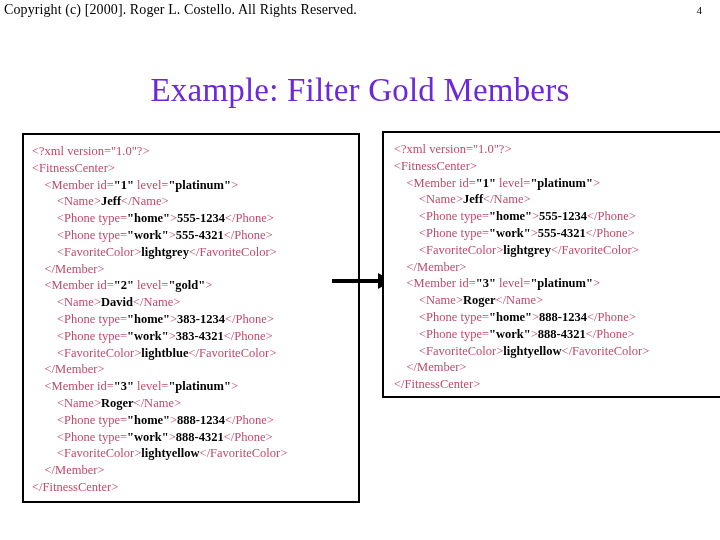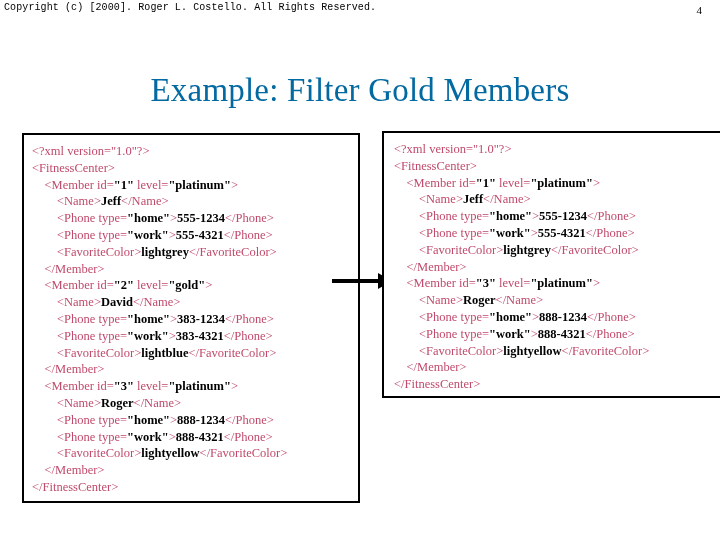--- a/index.html
+++ b/index.html
@@ -20,22 +20,22 @@
     position: absolute;
     top: 0;
     left: 0;
     width: 720px;
     height: 26px;
   }
   .copyright {
     position: absolute;
     left: 4px;
     top: 2px;
-    font-family: Liberation Mono, monospace;
-    font-size: 10px;
+    font-family: Liberation Serif, serif;
+    font-size: 14px;
     color: #000000;
     white-space: nowrap;
     letter-spacing: 0.1px;
   }
   .page-number {
     position: absolute;
     right: 18px;
     top: 4px;
     font-family: "Liberation Serif", "DejaVu Serif", serif;
     font-size: 11px;
@@ -45,21 +45,21 @@
   
   .slide-title {
     position: absolute;
     top: 72px;
     left: 0;
     width: 720px;
     text-align: center;
     font-family: "Liberation Serif", "DejaVu Serif", serif;
     font-size: 33px;
     font-weight: normal;
-    color: #0369a1;
+    color: #6d28d9;
     letter-spacing: 0.2px;
   }
 
   
   .code-box {
     position: absolute;
     border: 2px solid #000000;
     background: #ffffff;
     box-sizing: border-box;
     overflow: hidden;

